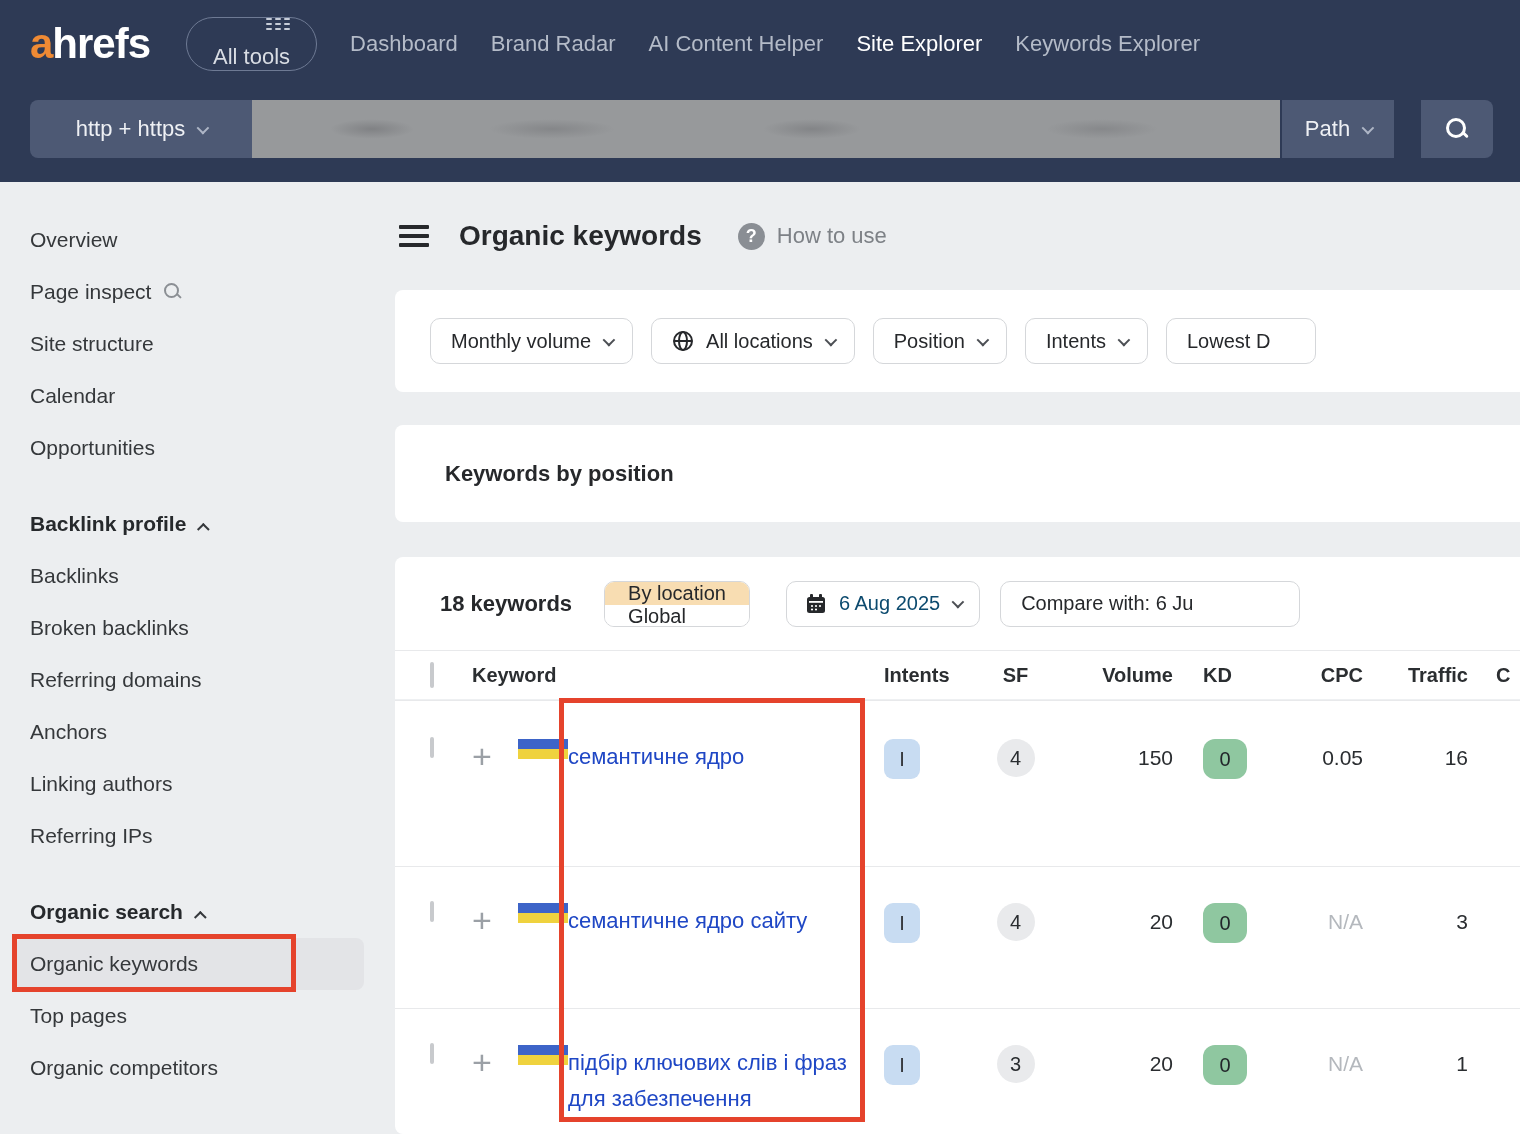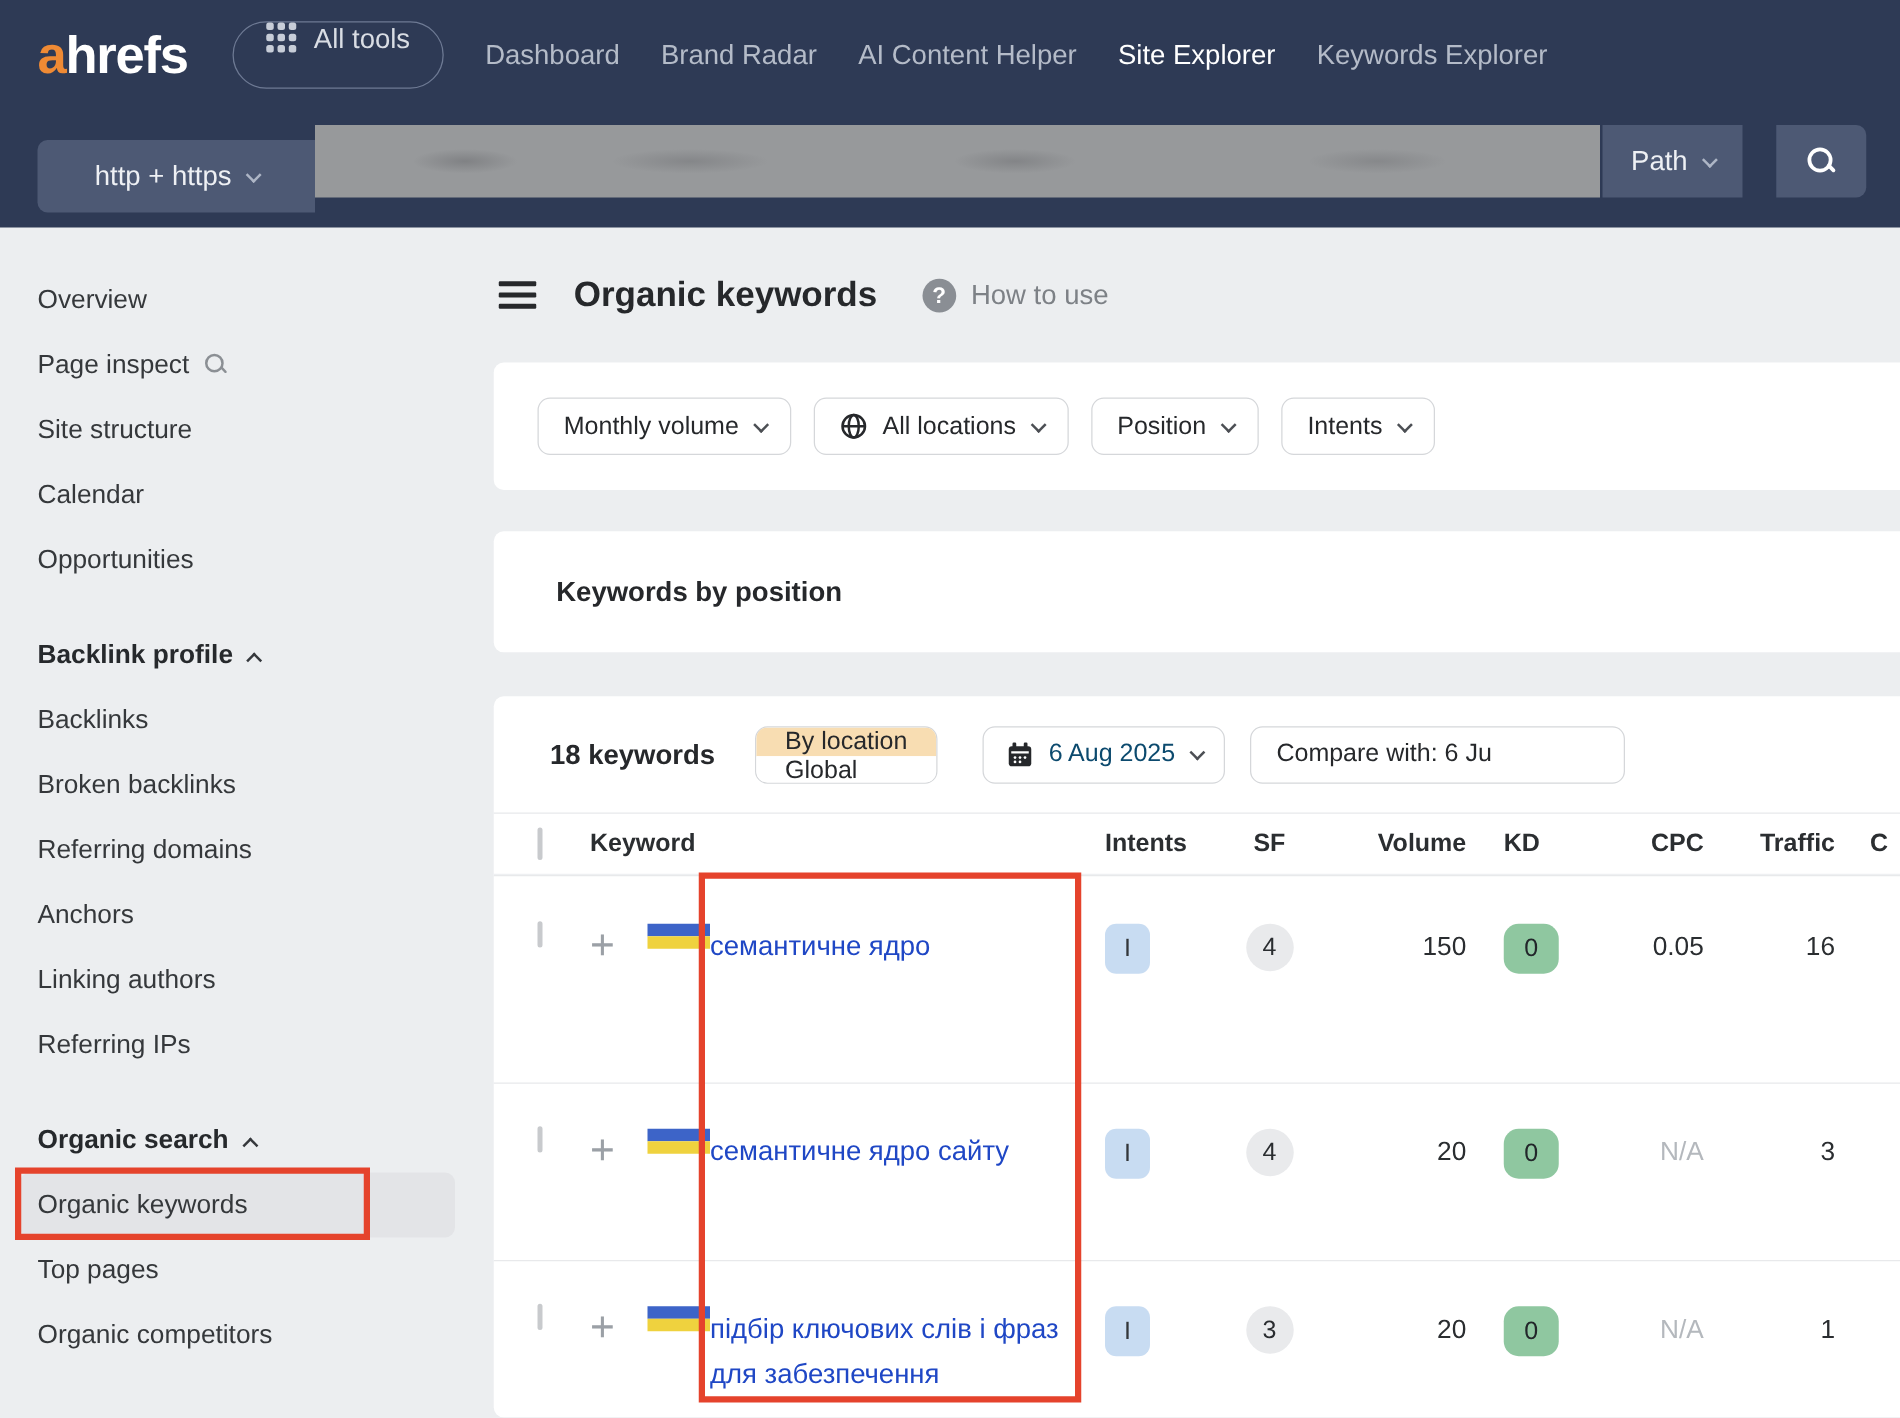--- a/index.html
+++ b/index.html
@@ -5,30 +5,30 @@
   * { margin:0; padding:0; box-sizing:border-box; }
   html,body { width:1520px; height:1134px; overflow:hidden; background:#eceef0;
     font-family:"Liberation Sans", sans-serif; }
 
   
   .navbar { width:1520px; height:182px; background:#2e3a55; position:relative; }
   .nav-top { display:flex; align-items:center; height:88px; padding-left:30px; }
   .logo { font-size:42px; font-weight:700; letter-spacing:-1px; color:#fff; }
   .logo .logo-a { color:#ef8a34; }
   .all-tools { margin-left:36px; height:54px; border:1.5px solid #6e7a94; border-radius:28px;
-    display:flex; align-items:flex-start; padding:0 26px; gap:14px; cursor:pointer; }
+    display:flex; align-items:flex-end; padding:0 26px; gap:14px; cursor:pointer;flex-direction:column; }
   .grid-icon { width:24px; height:24px; display:grid; grid-template-columns:repeat(3,1fr); gap:3px; }
   .grid-icon i { background:#c7cdd8; border-radius:2px; }
   .all-tools span.lbl { color:#d9dde4; font-size:22px; }
   .nav-links { display:flex; gap:33px; margin-left:33px; }
   .nav-link { font-size:22px; color:#b4bbc8; cursor:pointer; white-space:nowrap; }
   .nav-link.active { color:#ffffff; }
 
   .nav-search { position:absolute; left:0; top:100px; width:1520px; height:58px; }
-  .proto-btn { position:absolute; left:30px; top:12px; width:222px; height:58px; background:#4d5974;
+  .proto-btn { position:absolute; left:30px; top:0; width:222px; height:58px; background:#4d5974;
     border-radius:8px 0 0 8px; display:flex; align-items:center; justify-content:center; gap:12px;
     color:#eef0f4; font-size:22px; cursor:pointer; }
   .search-blur { position:absolute; left:252px; top:0; width:1028px; height:58px; background:#97999b;
     background-image:
       radial-gradient(60px 14px at 120px 29px, rgba(60,60,65,.25), rgba(0,0,0,0) 70%),
       radial-gradient(90px 14px at 300px 29px, rgba(60,60,65,.20), rgba(0,0,0,0) 70%),
       radial-gradient(70px 14px at 560px 29px, rgba(60,60,65,.22), rgba(0,0,0,0) 70%),
       radial-gradient(80px 14px at 850px 29px, rgba(60,60,65,.18), rgba(0,0,0,0) 70%);
     cursor:text; }
   .path-btn { position:absolute; left:1282px; top:0; width:112px; height:58px; background:#4d5974;
@@ -263,20 +263,23 @@
         <span>All locations</span>
           <span class="chev dark"></span>
       </div>
       <div class="filter-btn">
         <span>Position</span>
           <span class="chev dark"></span>
       </div>
       <div class="filter-btn">
         <span>Intents</span>
           <span class="chev dark"></span>
+      </div>
+      <div class="filter-btn cut">
+        <span>Lowest D</span>
       </div>
     </div>
 
     <div class="gap"></div>
 
     <div class="card card-kbp">
       <span class="kbp-title">Keywords by position</span>
     </div>
 
     <div class="gap2"></div>

